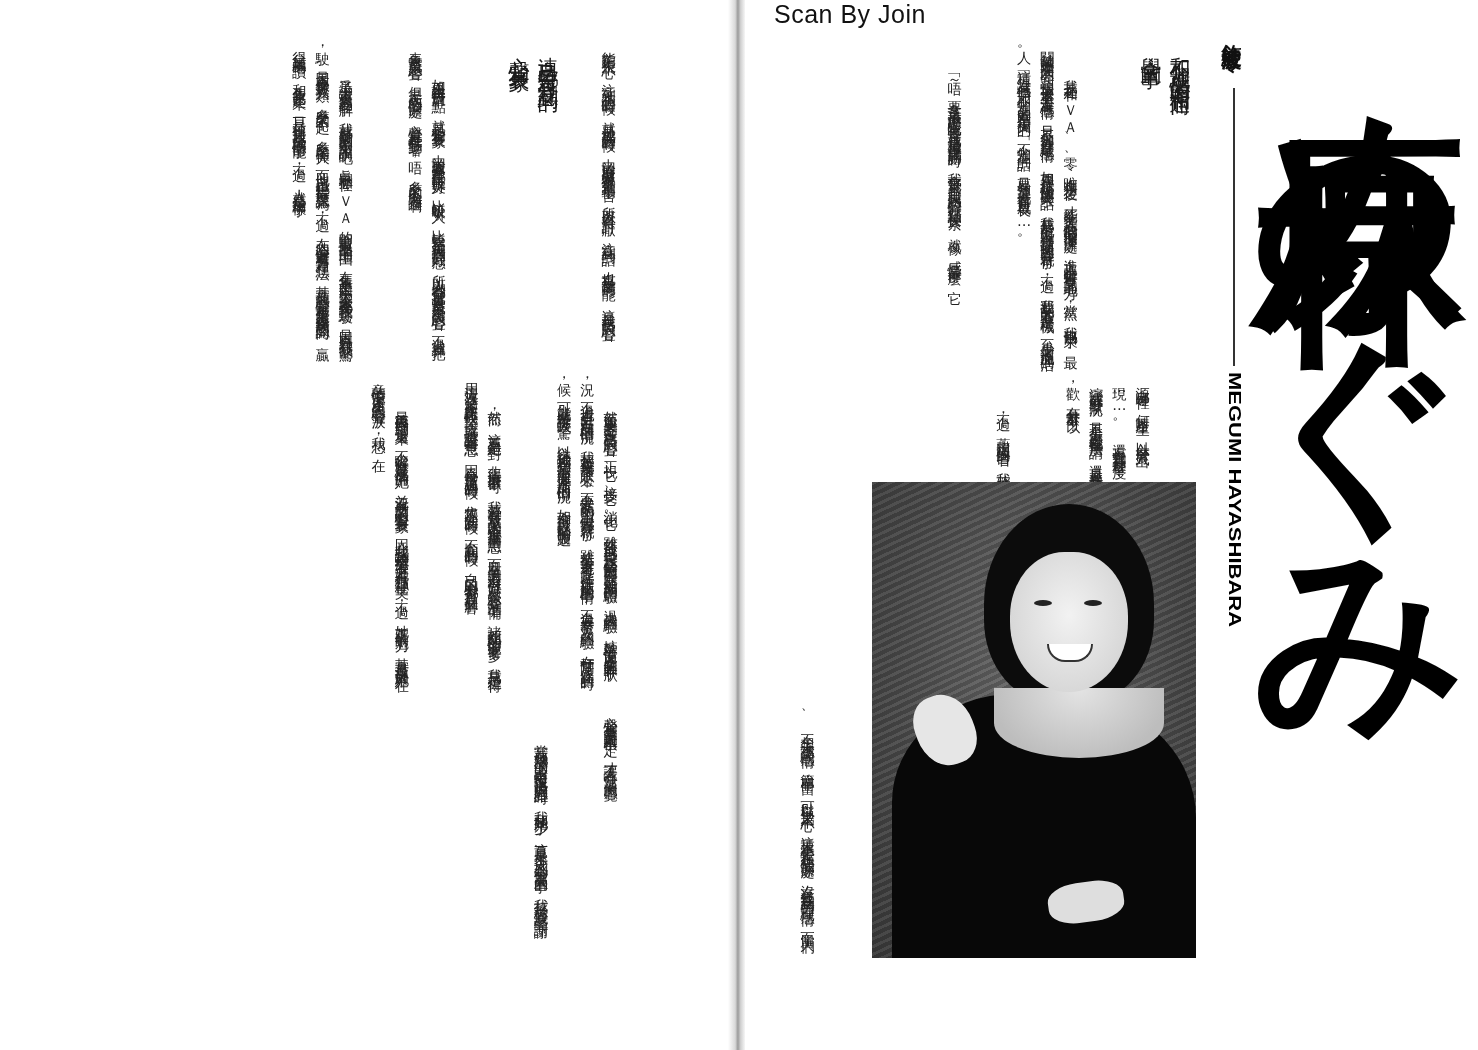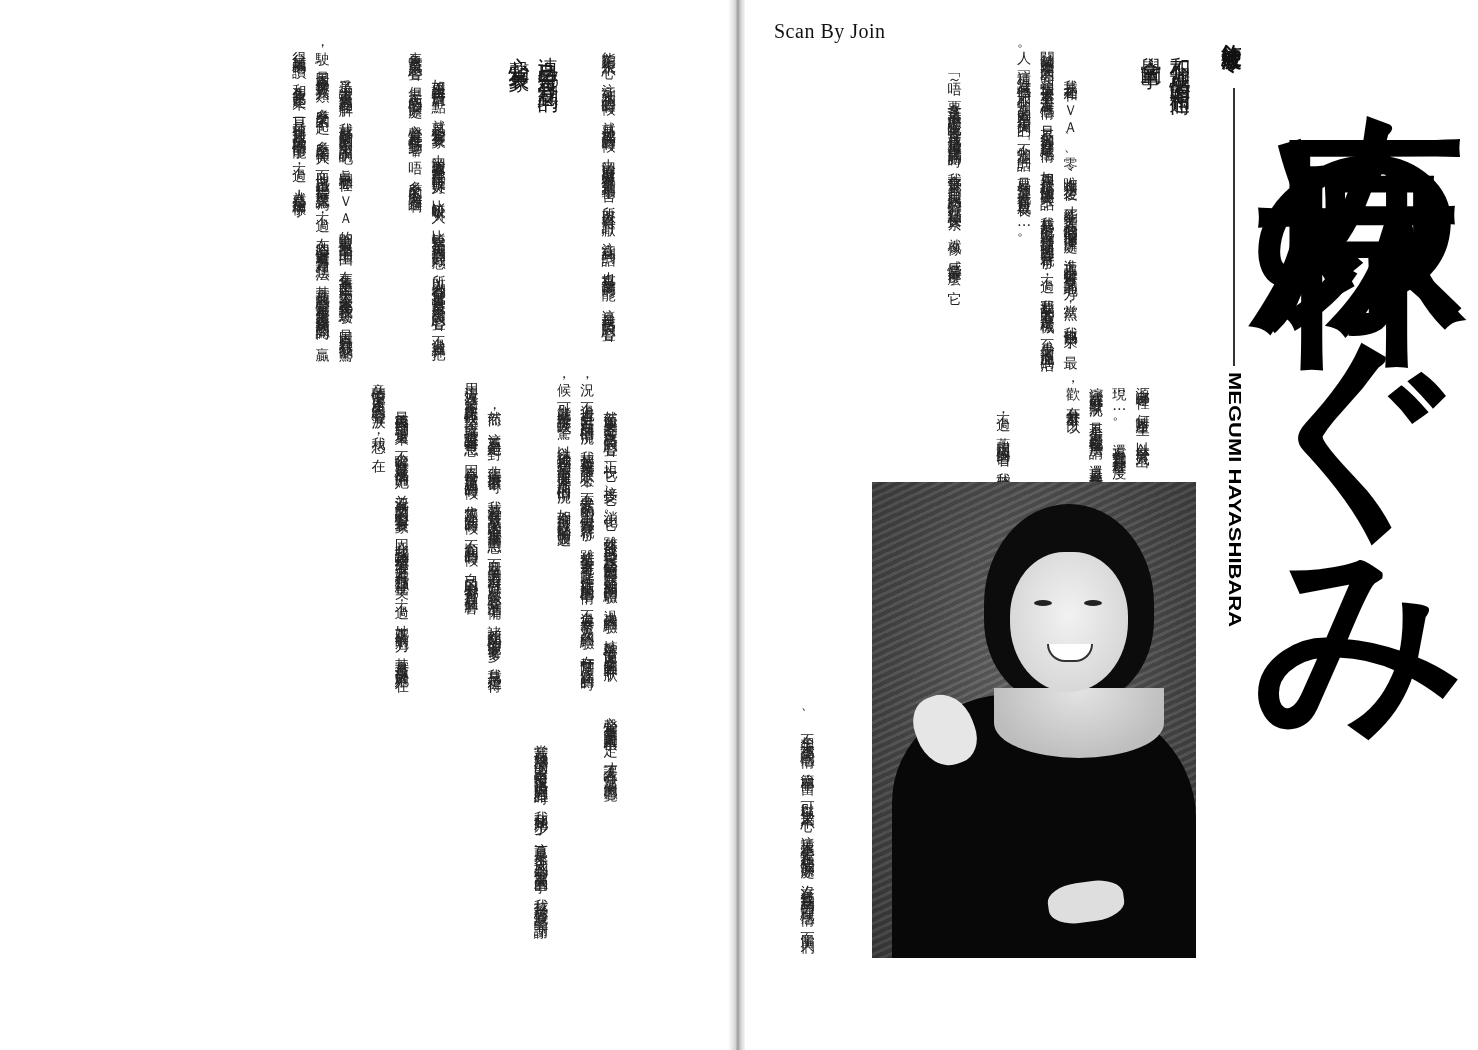--- a/index.html
+++ b/index.html
@@ -24,22 +24,22 @@
     color: #222;
     white-space: pre-wrap;
   }
   .vtext p { margin: 0; }
   .vtext p.indent { text-indent: 2em; }
   .heading {
     position: absolute; writing-mode: vertical-rl; text-orientation: upright;
     font-size: 21px; line-height: 29px; letter-spacing: 4px; color: #1a1a1a;
   }
   .scan-credit {
-    position: absolute; left: 774px; top: 20px;
-    font-family: Liberation Serif, serif; font-size: 20px; color: #111;
+    position: absolute; left: 774px; top: 0;
+    font-family: Liberation Sans, sans-serif; font-size: 25px; color: #111;
     letter-spacing: 0.5px;
   }
   .big-title {
     position: absolute; left: 1248px; top: -10px; width: 230px; height: 1060px;
     writing-mode: vertical-rl; text-orientation: upright;
     font-family: "DejaVu Serif", serif; font-weight: bold;
     font-size: 210px; line-height: 230px; letter-spacing: -14px;
     color: #000; overflow: hidden;
   }
   .role-name {

